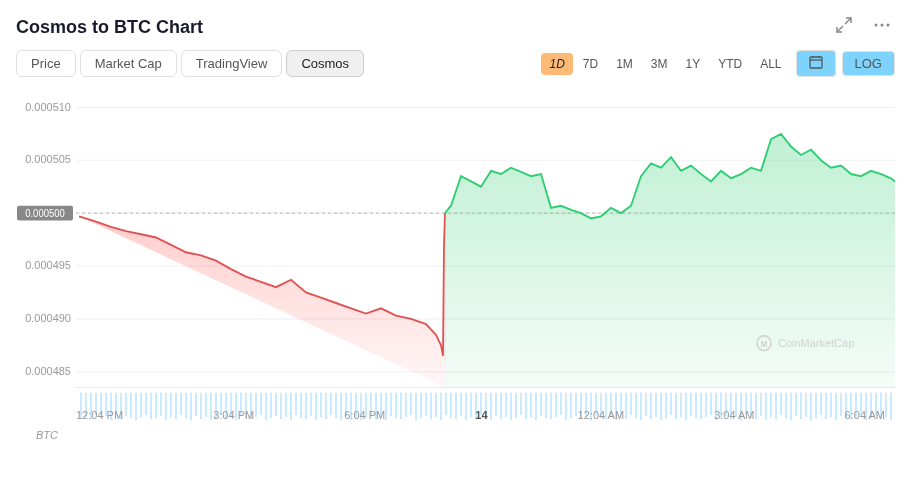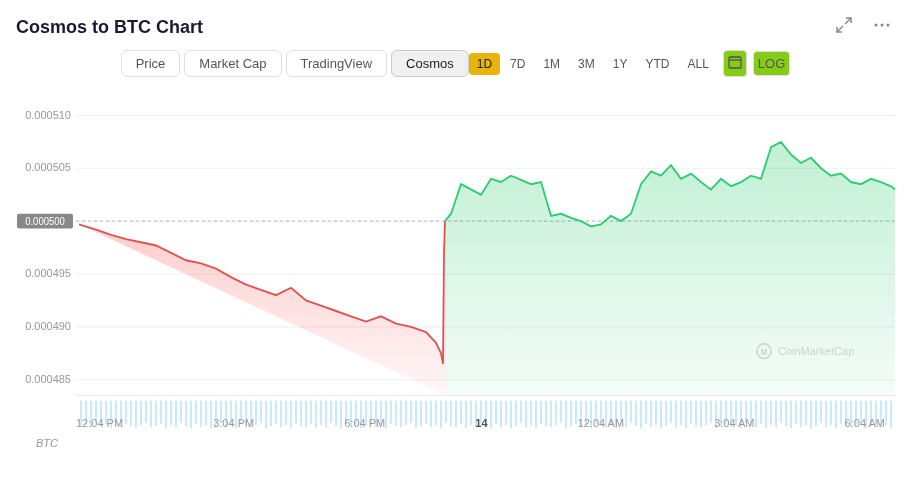--- a/index.html
+++ b/index.html
@@ -37,22 +37,22 @@
       background: none;
       border: none;
       cursor: pointer;
       color: #888;
       font-size: 16px;
       padding: 2px 4px;
     }
     .tabs-and-timeframes {
       display: flex;
       align-items: center;
-      justify-content: center;
-      margin-bottom: 12px;
+      justify-content: space-between;
+      margin-bottom: 4px;
     }
     .tabs {
       display: flex;
       gap: 4px;
     }
     .tab {
       padding: 5px 14px;
       border-radius: 6px;
       border: 1px solid #e0e0e0;
       background: #fff;
@@ -75,28 +75,29 @@
       padding: 4px 8px;
       border-radius: 4px;
       border: none;
       background: none;
       font-size: 12px;
       color: #555;
       cursor: pointer;
       font-weight: 500;
     }
     .tf-btn.active {
-      background: #eab308;
+      background: #fdba74;
       color: #222;
+      font-style: italic;
     }
     .tf-icon-btn {
-      padding: 4px 4px;
+      padding: 4px 12px;
       border-radius: 4px;
       border: 1px solid #e0e0e0;
-      background: #84cc16;
+      background: #7dd3fc;
       font-size: 13px;
       color: #555;
       cursor: pointer;
       margin-left: 4px;
     }
     .chart-area {
       position: relative;
       width: 100%;
       height: 370px;
     }

